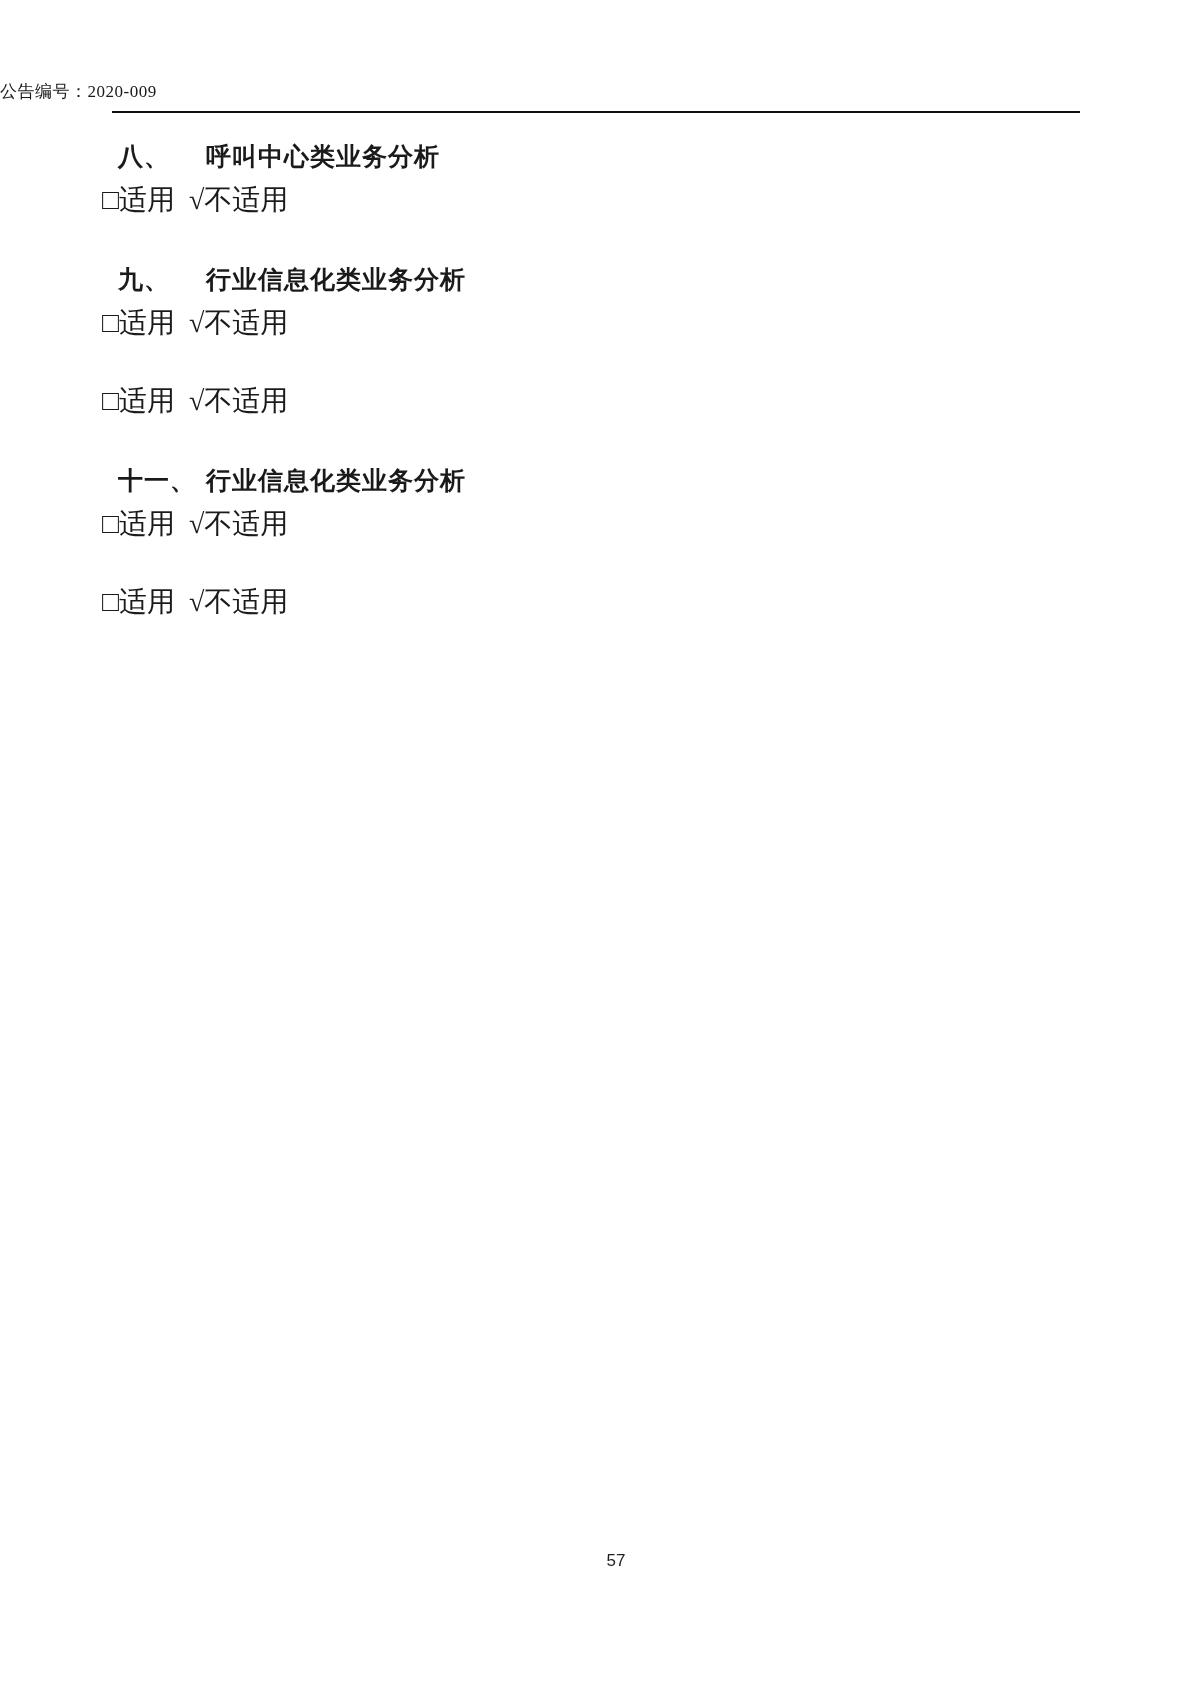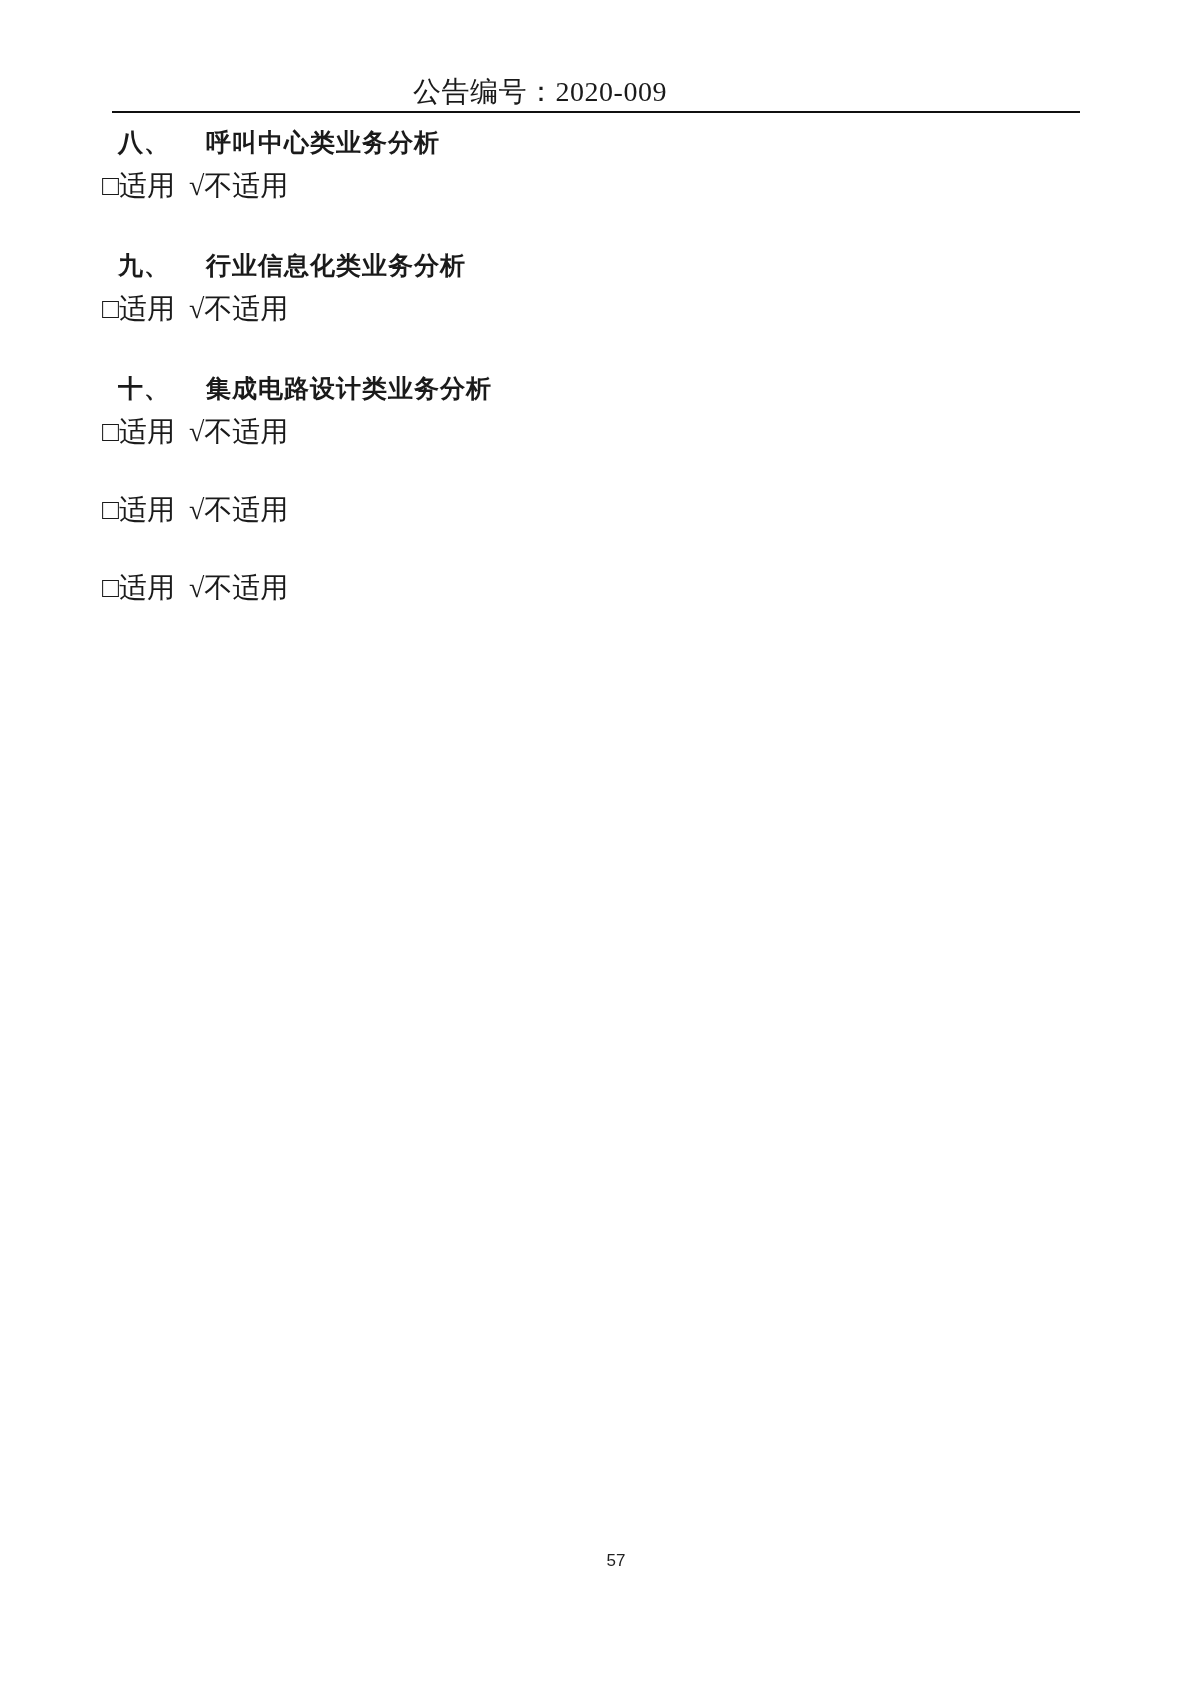--- a/index.html
+++ b/index.html
@@ -12,39 +12,39 @@
     width: 1200px;
     height: 1696px;
     background: #ffffff;
     color: #1a1a1a;
     font-family: "Liberation Serif", "DejaVu Serif", serif;
     overflow: hidden;
   }
   .announcement {
     padding-top: 79px;
     margin-right: 120px;
-    text-align: center;
-    font-size: 28px;
+    text-align: left;
+    font-size: 17px;
     line-height: 26px;
     letter-spacing: 0.5px;
   }
   .rule {
     margin: 6px 0 0 112px;
     width: 968px;
     height: 2px;
     background: #101010;
   }
   .content {
     margin-left: 102px;
   }
   .sec {
     margin-top: 55px;
   }
   .sec.first {
-    margin-top: 16px;
+    margin-top: 30px;
   }
   .sec-heading {
     margin: 0 0 18px 16px;
     font-family: "Liberation Sans", "DejaVu Sans", sans-serif;
     font-size: 25px;
     line-height: 27px;
     font-weight: bold;
     letter-spacing: 1px;
   }
   .sec-num {
@@ -97,30 +97,30 @@
       <h2 class="sec-heading">
         <span class="sec-num">九、</span><span class="sec-title">行业信息化类业务分析</span>
       </h2>
       <p class="applicability">
         <span class="opt"><span>□</span><span>适用</span></span>
         <span class="opt opt2"><span>√</span><span>不适用</span></span>
       </p>
     </section>
 
     <section class="sec">
-      <h2 class="sec-heading">
-        <span class="sec-num">十、</span><span class="sec-title">集成电路设计类业务分析</span>
-      </h2>
       <p class="applicability">
         <span class="opt"><span>□</span><span>适用</span></span>
         <span class="opt opt2"><span>√</span><span>不适用</span></span>
       </p>
     </section>
 
     <section class="sec">
+      <h2 class="sec-heading">
+        <span class="sec-num">十一、</span><span class="sec-title">行业信息化类业务分析</span>
+      </h2>
       <p class="applicability">
         <span class="opt"><span>□</span><span>适用</span></span>
         <span class="opt opt2"><span>√</span><span>不适用</span></span>
       </p>
     </section>
 
     <section class="sec last">
       <p class="applicability">
         <span class="opt"><span>□</span><span>适用</span></span>
         <span class="opt opt2"><span>√</span><span>不适用</span></span>

